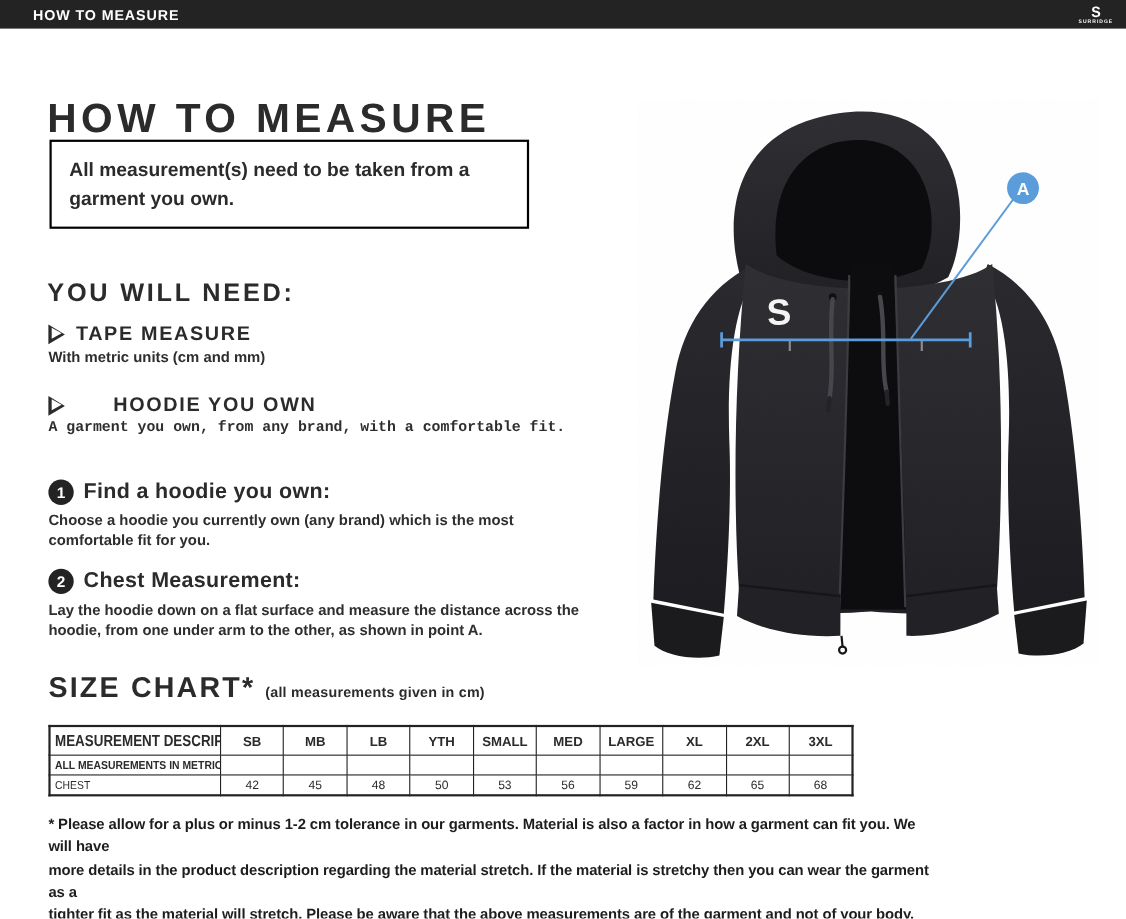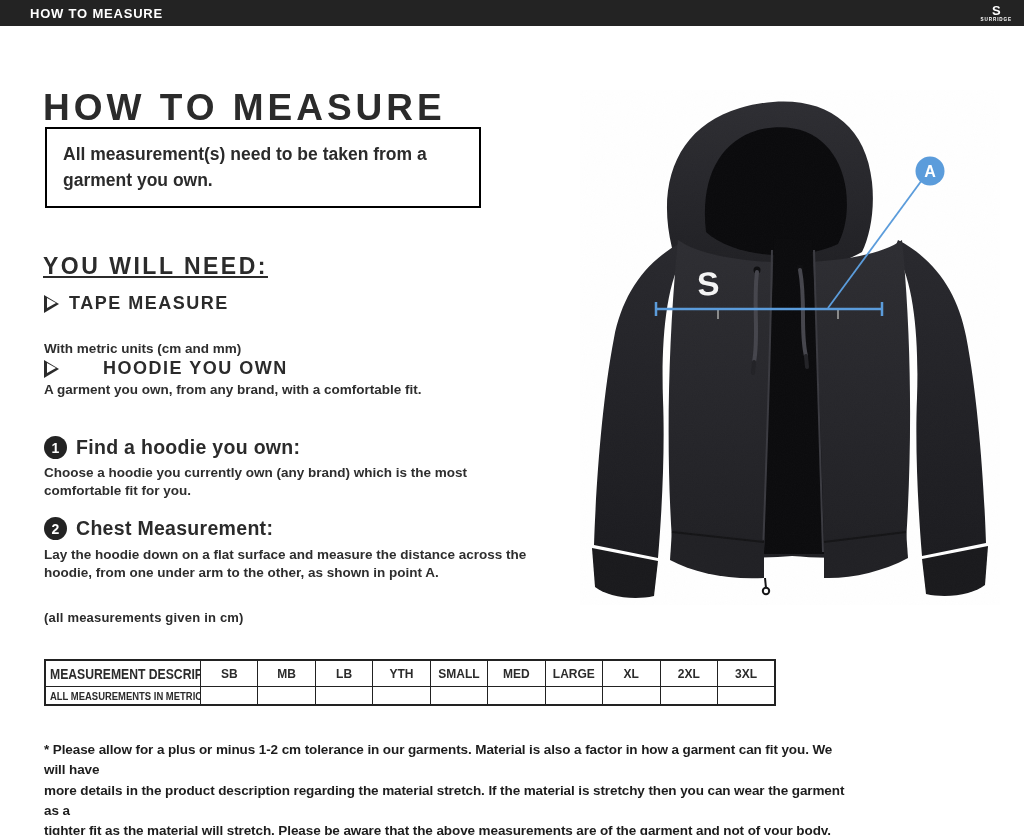--- a/index.html
+++ b/index.html
@@ -12,21 +12,21 @@
   .topbar{left:0;top:0;width:1024px;height:26px;background:#232323;display:flex;align-items:center;}
   .topbar-title{color:#ffffff;font-weight:bold;font-size:13px;letter-spacing:.8px;margin-left:30px;flex:1;}
   .brand{display:flex;flex-direction:column;align-items:center;margin-right:12px;line-height:1;}
   .brand-s{color:#fff;font-weight:bold;font-size:13px;letter-spacing:0;transform:scaleY(1.05);}
   .brand-name{color:#fff;font-size:4.6px;font-weight:bold;letter-spacing:.9px;margin-top:1px;}
   
   .h1{left:43px;top:62px;font-size:37px;font-weight:bold;letter-spacing:4px;color:#2b2b2b;}
   .notice{left:45px;top:127px;width:400px;border:2px solid #000000;padding:12px 16px;
           font-size:17.5px;font-weight:bold;line-height:1.5;color:#2b2b2b;}
   .h2{font-size:23px;font-weight:bold;letter-spacing:2.5px;color:#2b2b2b;}
-  .ywn{left:43px;top:234px;text-decoration:underline;}
+  .ywn{left:43px;top:234px;}
   
   .need{left:44px;display:flex;align-items:center;gap:10px;}
   .tri{width:0;height:0;border-top:9px solid transparent;border-bottom:9px solid transparent;
        border-left:15px solid #2b2b2b;position:relative;}
   .tri::after{content:"";position:absolute;left:-12px;top:-5.5px;width:0;height:0;
        border-top:5.5px solid transparent;border-bottom:5.5px solid transparent;border-left:9px solid #fff;}
   .need-label{font-size:18px;font-weight:bold;letter-spacing:1.5px;}
   .need-desc{left:44px;font-size:13.5px;font-weight:bold;color:#2e2e2e;}
   
   .step-head{left:44px;display:flex;align-items:center;gap:9px;}
@@ -71,41 +71,42 @@
 <div class="abs notice">
   <span>All measurement(s) need to be taken from a garment you own.</span>
 </div>
 
 <h2 class="abs h2 ywn">YOU WILL NEED:</h2>
 
 <div class="abs need" style="top:293px;align-items:center;">
   <span class="tri"></span>
   <span class="need-label">TAPE MEASURE</span>
 </div>
-<div class="abs need-desc" style="top:317px;margin-top:24px;">With metric units (cm and mm)</div>
+<div class="abs need-desc" style="top:317px;">With metric units (cm and mm)</div>
 
 <div class="abs need" style="top:358px;gap:44px;">
   <span class="tri"></span>
   <span class="need-label">HOODIE YOU OWN</span>
 </div>
-<div class="abs need-desc" style="top:382px;">A garment you own, from any brand, with a comfortable fit.</div>
+<div class="abs need-desc" style="top:382px;font-family:Liberation Mono, monospace;">A garment you own, from any brand, with a comfortable fit.</div>
 
 <div class="abs step-head" style="top:436px;">
   <span class="step-num">1</span>
   <span class="step-title">Find a hoodie you own:</span>
 </div>
 <div class="abs step-desc" style="top:464px;width:490px;">Choose a hoodie you currently own (any brand) which is the most comfortable fit for you.</div>
 
 <div class="abs step-head" style="top:517px;">
   <span class="step-num">2</span>
   <span class="step-title">Chest Measurement:</span>
 </div>
 <div class="abs step-desc" style="top:546px;width:520px;">Lay the hoodie down on a flat surface and measure the distance across the hoodie, from one under arm to the other, as shown in point A.</div>
 
 <div class="abs sc-row">
+  <span class="sc-title">SIZE CHART*</span>
   <span class="sc-sub">(all measurements given in cm)</span>
 </div>
 
 <table class="abs size">
   <tbody>
       <tr>
     <th class="desc col-desc"><span class="cond">MEASUREMENT DESCRIPTION</span></th>
     <th class="sz">SB</th>
     <th class="sz">MB</th>
     <th class="sz">LB</th>
@@ -123,20 +124,33 @@
     <td class="val"></td>
     <td class="val"></td>
     <td class="val"></td>
     <td class="val"></td>
     <td class="val"></td>
     <td class="val"></td>
     <td class="val"></td>
     <td class="val"></td>
     <td class="val"></td>
   </tr>
+  <tr>
+    <td class="rlabel plain"><span class="cond2">CHEST</span></td>
+    <td class="val">42</td>
+    <td class="val">45</td>
+    <td class="val">48</td>
+    <td class="val">50</td>
+    <td class="val">53</td>
+    <td class="val">56</td>
+    <td class="val">59</td>
+    <td class="val">62</td>
+    <td class="val">65</td>
+    <td class="val">68</td>
+  </tr>
 </tbody>
   </table>
 
 <div class="abs footnote">
   <div>* Please allow for a plus or minus 1-2 cm tolerance in our garments. Material is also a factor in how a garment can fit you. We will have</div>
   <div>more details in the product description regarding the material stretch.  If the material is stretchy then you can wear the garment as a</div>
   <div>tighter fit as the material will stretch.  Please be aware that the above measurements are of the garment and not of your body.</div>
 </div>
 
 <svg class="abs fig" viewBox="0 0 460 520" aria-hidden="true">

